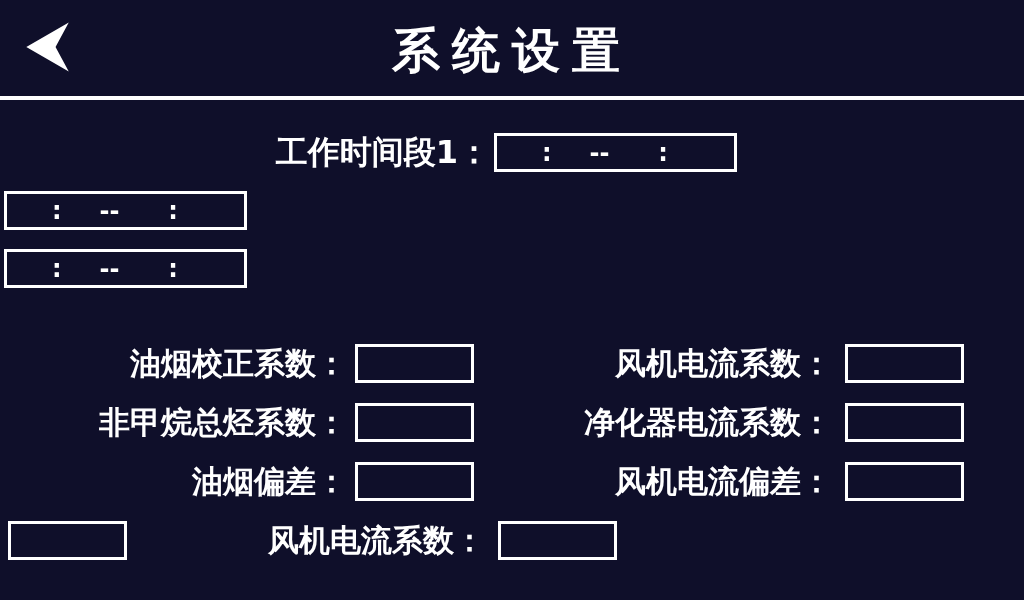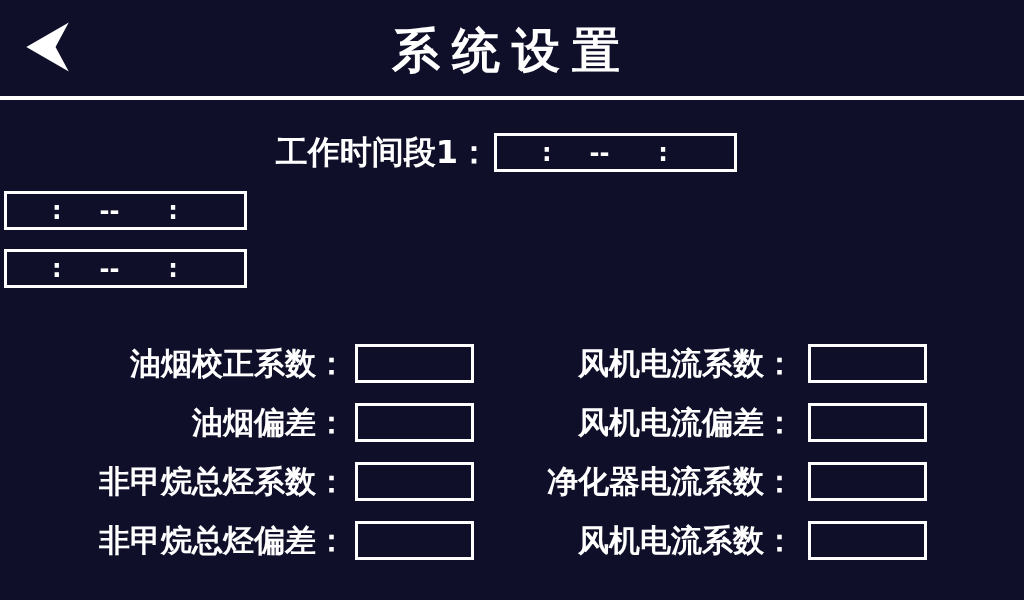--- a/index.html
+++ b/index.html
@@ -56,21 +56,21 @@
     width:347px;text-align:right;
     font-size:31px;line-height:39px;white-space:nowrap;
   }
   .coef-box-left{
     margin-left:8px;width:119px;height:39px;
     border:3px solid #ffffff;box-sizing:border-box;
     font-size:26px;line-height:33px;text-align:center;
   }
   .coef-label-right{
     width:321px;text-align:right;
-    font-size:31px;line-height:39px;white-space:nowrap;
+    font-size:31px;line-height:39px;white-space:nowrap;padding-left:37px;
   }
   .coef-box-right{
     margin-left:13px;width:119px;height:39px;
     border:3px solid #ffffff;box-sizing:border-box;
     font-size:26px;line-height:33px;text-align:center;
   }
 </style>
 </head>
 <body>
 
@@ -130,35 +130,34 @@
   <section class="coef-section">
 
     <div class="coef-row">
       <span class="coef-label-left">油烟校正系数：</span>
       <div class="coef-box-left"></div>
       <span class="coef-label-right">风机电流系数：</span>
       <div class="coef-box-right"></div>
     </div>
 
     <div class="coef-row">
+      <span class="coef-label-left">非甲烷总烃系数：</span>
+      <div class="coef-box-left"></div>
+      <span class="coef-label-right">净化器电流系数：</span>
+      <div class="coef-box-right"></div>
+    </div>
+
+    <div class="coef-row">
       <span class="coef-label-left">油烟偏差：</span>
       <div class="coef-box-left"></div>
       <span class="coef-label-right">风机电流偏差：</span>
       <div class="coef-box-right"></div>
     </div>
 
     <div class="coef-row">
-      <span class="coef-label-left">非甲烷总烃系数：</span>
-      <div class="coef-box-left"></div>
-      <span class="coef-label-right">净化器电流系数：</span>
-      <div class="coef-box-right"></div>
-    </div>
-
-    <div class="coef-row">
-      <span class="coef-label-left">非甲烷总烃偏差：</span>
       <div class="coef-box-left"></div>
       <span class="coef-label-right">风机电流系数：</span>
       <div class="coef-box-right"></div>
     </div>
 
   </section>
 
 </div>
 
 </body></html>

